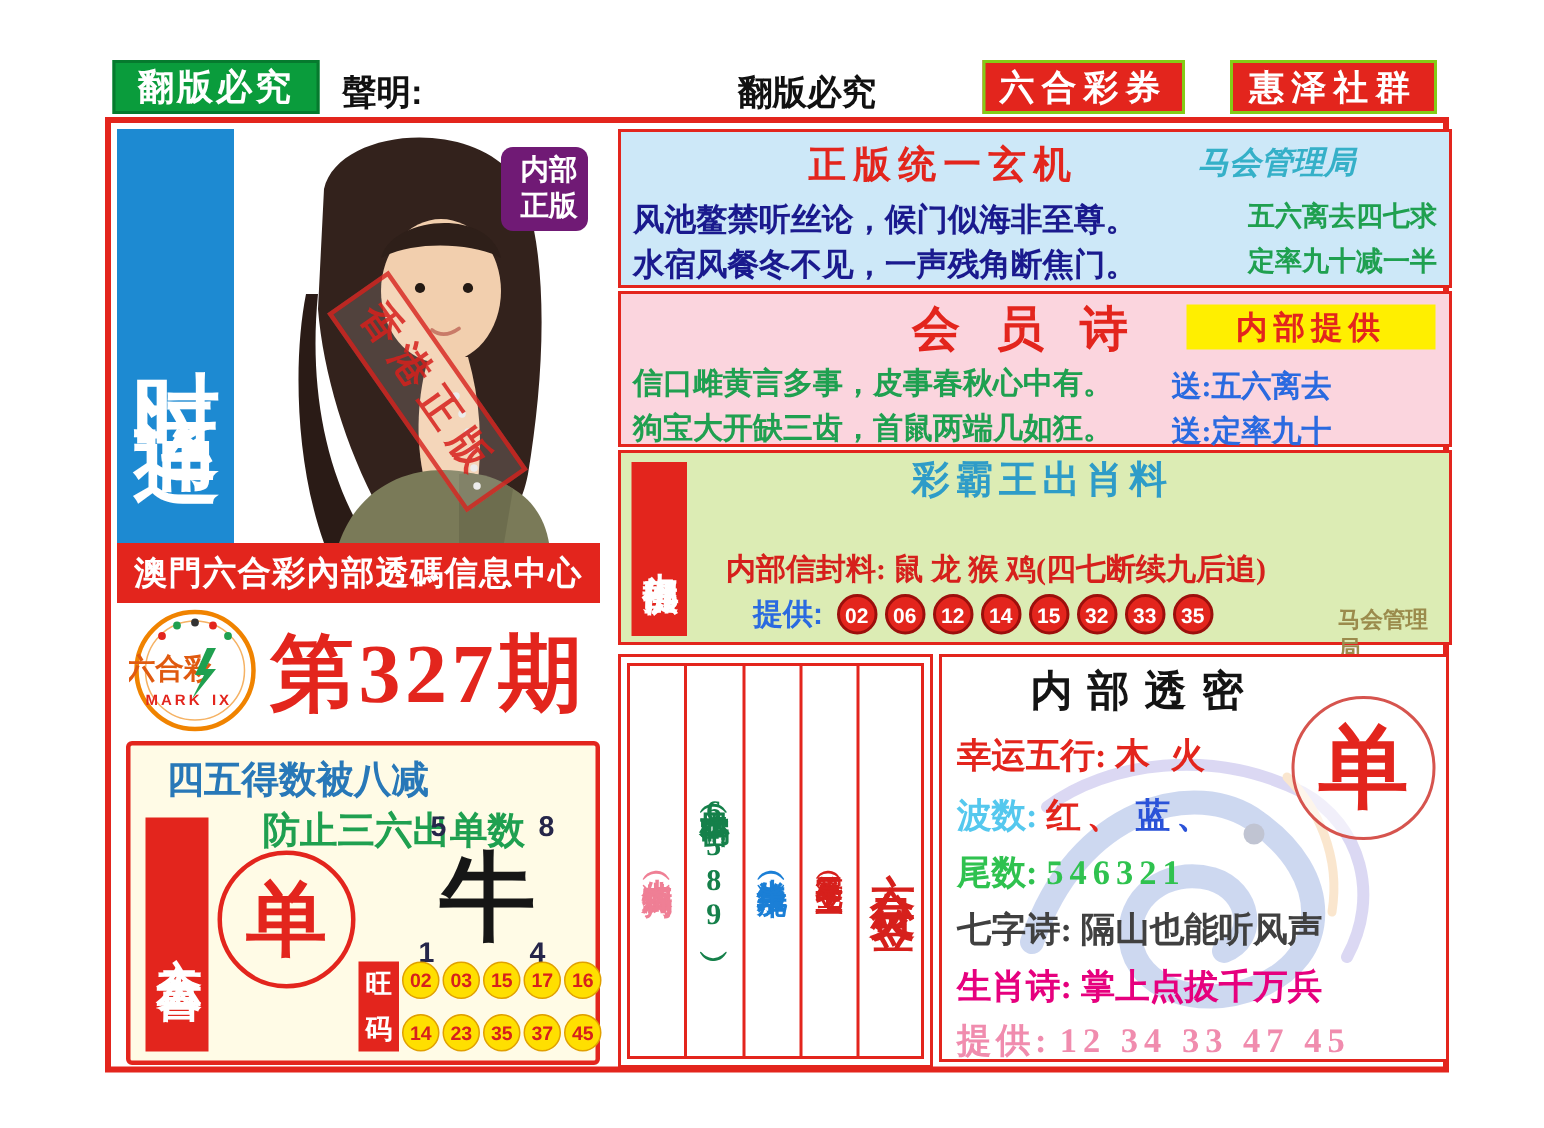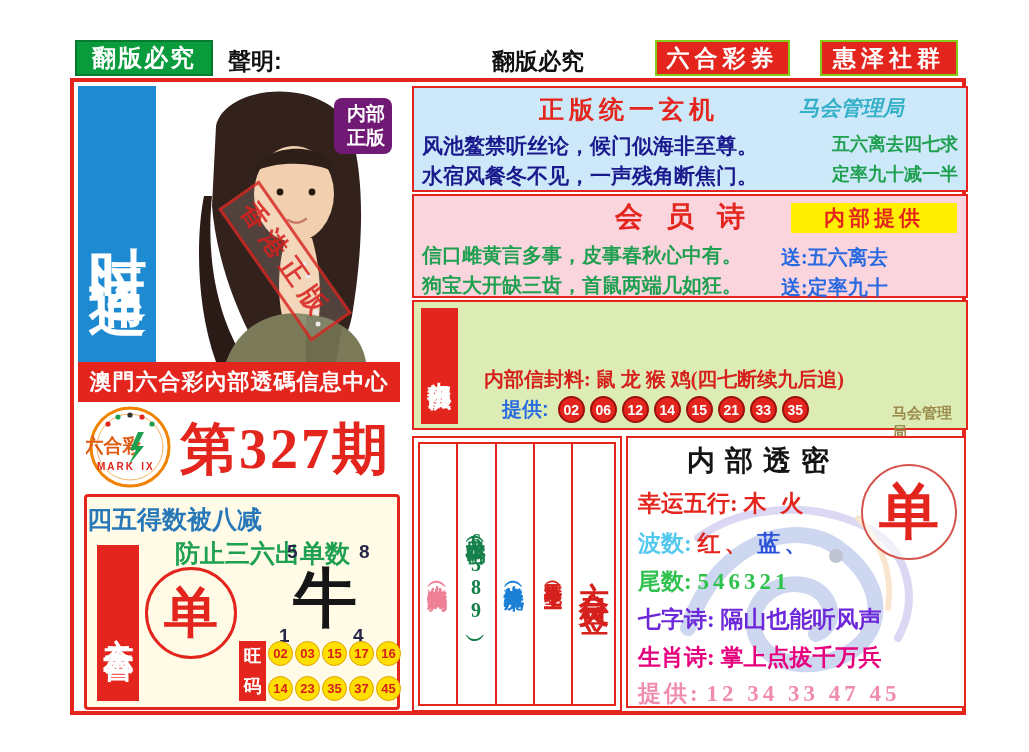--- a/index.html
+++ b/index.html
@@ -44,21 +44,21 @@
            font-family:"Liberation Serif",serif;}
 
   
   .logo-row{left:4px;top:320px;width:322px;height:90px;background:#fff;}
   .issue{left:102px;top:10px;font-size:56px;font-weight:bold;color:#e3251d;
          letter-spacing:3px;font-family:"Liberation Serif",serif;}
 
   
   .tianshu{left:10px;top:412px;width:316px;height:216px;background:#fffbe6;
            border:3px solid #e3251d;border-radius:4px;box-sizing:border-box;}
-  .ts-blue{left:0;top:6px;font-size:25px;font-weight:bold;color:#2878b8;
+  .ts-blue{left:24px;top:6px;font-size:25px;font-weight:bold;color:#2878b8;
            font-family:Liberation Sans, sans-serif;}
   .ts-green{left:88px;top:40px;font-size:25px;font-weight:bold;color:#1fa050;
             font-family:Liberation Serif, serif;}
   .ts-side{left:10px;top:48px;width:42px;height:156px;background:#e3251d;
            display:flex;align-items:center;justify-content:center;}
   .ts-side span{writing-mode:vertical-rl;text-orientation:upright;color:#fff;
                 font-size:30px;font-weight:bold;letter-spacing:4px;
                 font-family:"Liberation Serif",serif;}
   .ts-circle{left:58px;top:70px;width:92px;height:92px;border:3px solid #e3251d;
              border-radius:50%;display:flex;align-items:center;justify-content:center;
@@ -88,21 +88,21 @@
             font-weight:bold;color:#e3251d;letter-spacing:5px;
             font-family:"Liberation Serif",serif;}
   .xj-line{font-size:21px;font-weight:bold;color:#1a1a8e;
            font-family:"Liberation Serif",serif;}
   .xj-rtitle{left:328px;top:6px;width:218px;text-align:center;font-size:21px;
              font-weight:bold;font-style:italic;color:#35b0c8;
              font-family:"Liberation Serif",serif;}
   .xj-rline{left:338px;width:206px;text-align:right;font-size:18px;
             font-weight:bold;color:#1fa050;font-family:"Liberation Serif",serif;}
 
-  .mb-title{left:130px;top:2px;width:280px;text-align:center;font-size:28px;
+  .mb-title{left:130px;top:2px;width:280px;text-align:center;font-size:32px;
             font-weight:bold;color:#e3251d;letter-spacing:8px;
             font-family:"Liberation Serif",serif;}
   .mb-badge{left:377px;top:7px;width:166px;height:30px;background:#ffef00;
             color:#e3251d;font-size:21px;font-weight:bold;letter-spacing:4px;
             display:flex;align-items:center;justify-content:center;}
   .mb-line{font-size:20px;font-weight:bold;color:#1fa050;
            font-family:"Liberation Serif",serif;}
   .mb-gift{left:367px;font-size:20px;font-weight:bold;color:#2a6ae0;
            font-family:"Liberation Serif",serif;}
 
@@ -148,21 +148,21 @@
             font-weight:bold;color:#141414;letter-spacing:10px;
             font-family:"Liberation Serif",serif;}
   .tm-circle{left:233px;top:26px;width:96px;height:96px;border:2px solid #d6544e;
              border-radius:50%;display:flex;align-items:center;justify-content:center;
              background:rgba(255,255,255,.6);box-sizing:border-box;}
   .tm-circle span{font-size:60px;font-weight:bold;color:#e3251d;
                   font-family:"Liberation Serif",serif;}
   .tm-line{left:10px;font-size:23px;font-weight:bold;
            font-family:"Liberation Serif",serif;white-space:nowrap;}
   .c-red{color:#e3251d;} .c-cyan{color:#55c8ee;} .c-blue2{color:#2a52d8;}
-  .c-green2{color:#2fc24f;} .c-navy{color:#6d28d9;} .c-mag{color:#e6007e;}
+  .c-green2{color:#2fc24f;} .c-navy{color:#404040;} .c-mag{color:#e6007e;}
   .c-pink{color:#f08cae;letter-spacing:3px;}
   .sp{letter-spacing:4px;}
 </style>
 </head>
 <body>
 
 <div class="page">
 
   <div class="abs badge badge-green">翻版必究</div>
   <div class="abs topbar-text" style="left:228px;top:46px;">聲明:</div>
@@ -278,29 +278,30 @@
       <div class="abs mb-line" style="left:8px;top:46px;">信口雌黄言多事，皮事春秋心中有。</div>
       <div class="abs mb-line" style="left:8px;top:76px;">狗宝大开缺三齿，首鼠两端几如狂。</div>
       <div class="abs mb-gift" style="top:48px;">送:五六离去</div>
       <div class="abs mb-gift" style="top:78px;">送:定率九十</div>
     </div>
 
     <div class="abs mbox box-cbw">
       <div class="abs cbw-side">
         <span>内部提供</span>
       </div>
+      <div class="abs cbw-title">彩霸王出肖料</div>
       <div class="abs cbw-l2">内部信封料: 鼠 龙 猴 鸡(四七断续九后追)</div>
       <div class="abs cbw-prov">
         <span class="lbl">提供:</span>
         <span class="ball-r">02</span>
         <span class="ball-r">06</span>
         <span class="ball-r">12</span>
         <span class="ball-r">14</span>
         <span class="ball-r">15</span>
-        <span class="ball-r">21</span>
+        <span class="ball-r">32</span>
         <span class="ball-r">33</span>
         <span class="ball-r">35</span>
       </div>
       <div class="abs cbw-foot">马会管理局</div>
     </div>
 
     <div class="abs cols">
       <div class="cols-inner">
         <div class="vcol vc1">
           <span>大仙点特（鸡狗）</span>

